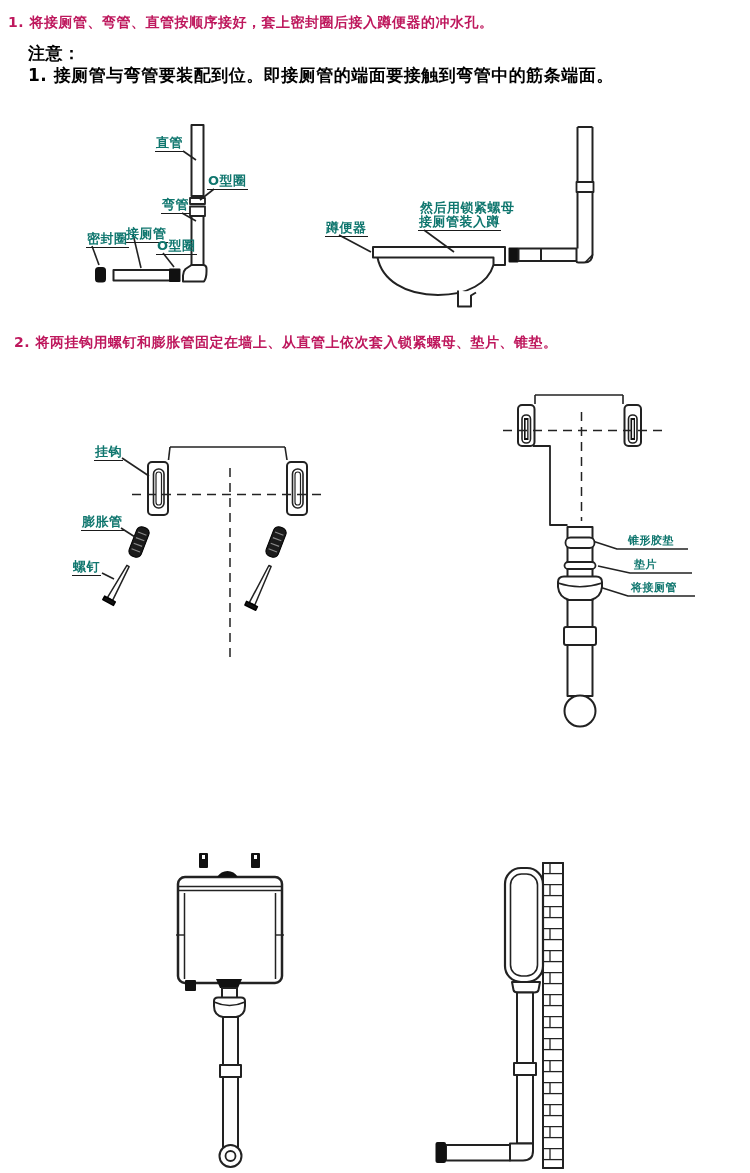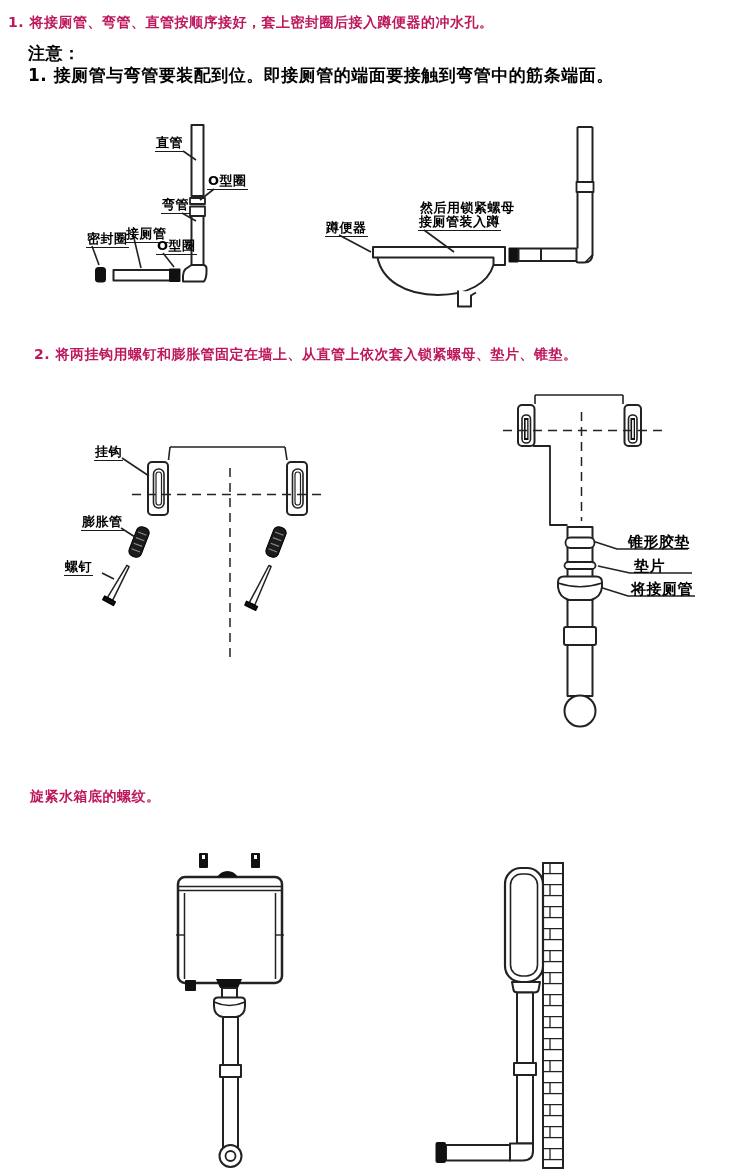--- a/index.html
+++ b/index.html
@@ -6,24 +6,24 @@
   .page{
     position:relative;width:750px;height:1173px;background:#ffffff;overflow:hidden;
     font-family:"DejaVu Sans","Liberation Sans",sans-serif;color:#111;
   }
   .t-main{position:absolute;font-size:14px;font-weight:700;letter-spacing:0.5px;white-space:nowrap;color:#be185d;}
   .t-note{position:absolute;font-size:17px;font-weight:700;letter-spacing:0.5px;white-space:nowrap;color:#000000;}
   .diag{position:absolute;left:0;}
   .diag svg{position:absolute;left:0;top:0;}
   .lbl{
     position:absolute;font-size:13px;font-weight:700;line-height:1.05;white-space:nowrap;
-    color:#000000;border-bottom:1.6px solid #1a1a1a;padding:0 1px 1px 1px;letter-spacing:0.5px;
+    color:#0f766e;border-bottom:1.6px solid #1a1a1a;padding:0 1px 1px 1px;letter-spacing:0.5px;
   }
   .lbl.noline{border-bottom:none;}
-  .lbl.small{font-size:15px;}
+  .lbl.small{font-size:11px;}
 </style>
 </head>
 <body>
 
 <div class="page">
 
   <div class="t-main" style="left:8px;top:14px;">1. 将接厕管、弯管、直管按顺序接好，套上密封圈后接入蹲便器的冲水孔。</div>
   <div class="t-note" style="left:28px;top:42px;">注意：</div>
   <div class="t-note" style="left:28px;top:64px;">1. 接厕管与弯管要装配到位。即接厕管的端面要接触到弯管中的筋条端面。</div>
 
@@ -83,21 +83,21 @@
     <div class="lbl" style="left:207px;top:59px;">O型圈</div>
     <div class="lbl" style="left:161px;top:83px;">弯管</div>
     <div class="lbl" style="left:125px;top:112px;">接厕管</div>
     <div class="lbl" style="left:86px;top:117px;">密封圈</div>
     <div class="lbl" style="left:156px;top:124px;">O型圈</div>
     <div class="lbl" style="left:325px;top:106px;">蹲便器</div>
     <div class="lbl noline" style="left:419px;top:86px;">然后用锁紧螺母</div>
     <div class="lbl" style="left:418px;top:100px;">接厕管装入蹲</div>
   </div>
 
-  <div class="t-main" style="left:14px;top:346px;margin-left:20px;">2. 将两挂钩用螺钉和膨胀管固定在墙上、从直管上依次套入锁紧螺母、垫片、锥垫。</div>
+  <div class="t-main" style="left:14px;top:334px;">2. 将两挂钩用螺钉和膨胀管固定在墙上、从直管上依次套入锁紧螺母、垫片、锥垫。</div>
 
   <div class="diag" style="top:390px;width:594px;height:352px;">
     <svg width="750" height="352" viewBox="0 0 750 352">
       <g stroke="#222" stroke-width="2" fill="none" stroke-linejoin="round">
 
         <g>
           <line x1="170" y1="57" x2="285" y2="57" stroke-width="1.6"></line>
           <line x1="170" y1="57" x2="168.5" y2="70" stroke-width="1.6"></line>
           <line x1="285" y1="57" x2="287" y2="70" stroke-width="1.6"></line>
           <rect x="148" y="72" width="20" height="53" rx="4" fill="#fff"></rect>
@@ -170,27 +170,26 @@
         </g>
         <g stroke-width="1.6">
           <path d="M594,151.5 L617,159 H688"></path>
           <path d="M598,176 L630,183 H692"></path>
           <path d="M601,197.5 L628,206 H695"></path>
         </g>
       </g>
     </svg>
     <div class="lbl" style="left:94px;top:55px;">挂钩</div>
     <div class="lbl" style="left:81px;top:125px;">膨胀管</div>
-    <div class="lbl" style="left:64px;top:170px;">螺钉</div>
+    <div class="lbl" style="left:72px;top:170px;">螺钉</div>
     <div class="lbl noline small" style="left:627px;top:145px;">锥形胶垫</div>
     <div class="lbl noline small" style="left:633px;top:169px;">垫片</div>
     <div class="lbl noline small" style="left:630px;top:192px;">将接厕管</div>
   </div>
 
-  <div class="t-main" style="left:30px;top:788px;">旋紧水箱底的螺纹。</div>
 
   <div class="diag" style="top:840px;width:750px;height:333px;">
     <svg width="750" height="333" viewBox="0 0 750 333">
       <defs>
         <pattern id="brick" width="20" height="22" patternUnits="userSpaceOnUse">
           <g stroke="#222" stroke-width="1.3" fill="none">
             <line x1="0" y1="0.6" x2="20" y2="0.6"></line>
             <line x1="0" y1="11.6" x2="20" y2="11.6"></line>
             <line x1="10" y1="0" x2="10" y2="11.6"></line>
           </g>

